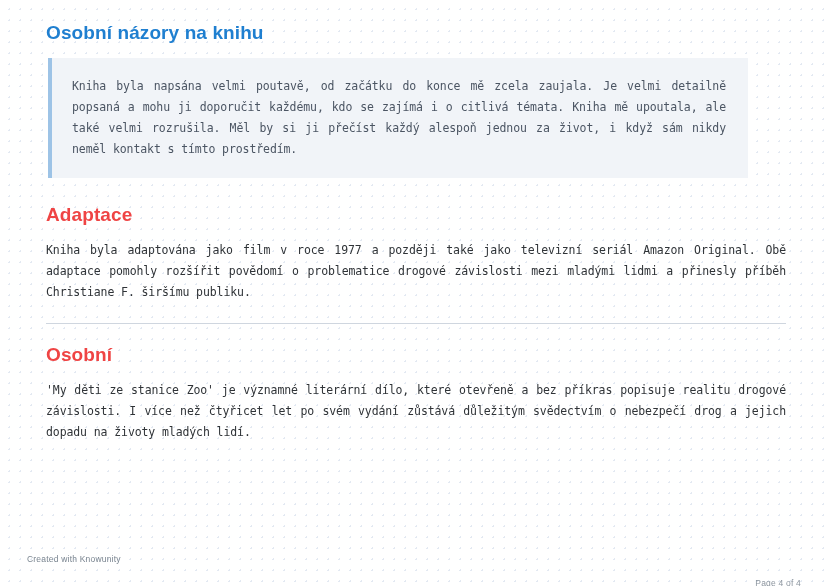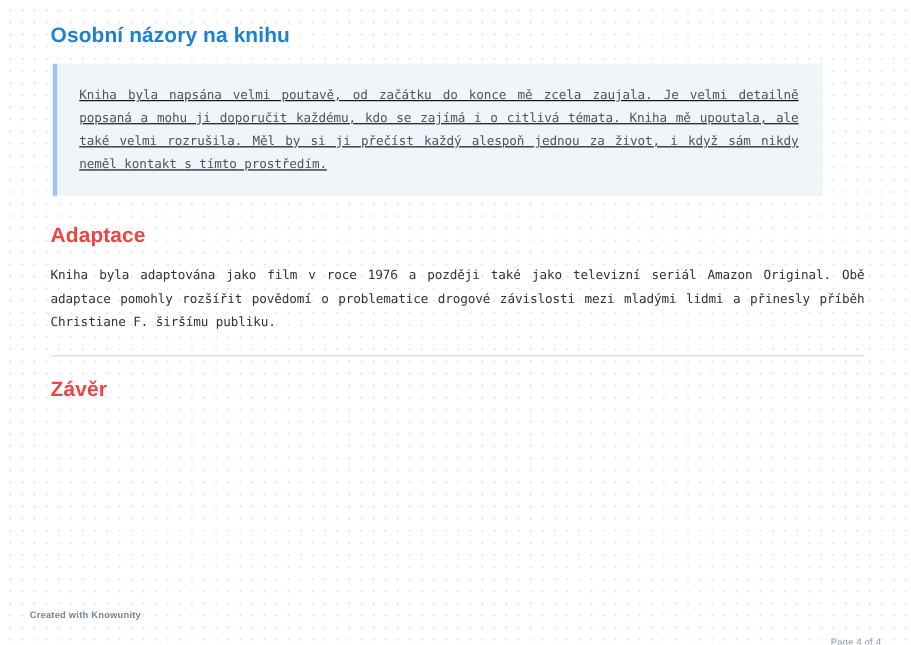--- a/index.html
+++ b/index.html
@@ -63,21 +63,20 @@
     letter-spacing: 0.1px;
   }
 
   .quote-block {
     background: #f1f4f8;
     border-left: 4px solid #9dc3e6;
     padding: 18px 22px 18px 20px;
     margin: 0 0 26px 2px;
     width: 700px;
     box-sizing: border-box;
-    text-decoration: underline;
   }
 
   .quote-text {
     font-family: "DejaVu Sans Mono", monospace;
     font-size: 11.5px;
     line-height: 21px;
     color: #4b5563;
     margin: 0;
     text-align: justify;
     letter-spacing: -0.1px;
@@ -108,21 +107,21 @@
     width: 828px;
     height: 40px;
   }
 
   .footer-left {
     position: absolute;
     left: 27px;
     top: 8px;
     font-family: "Liberation Sans", sans-serif;
     font-size: 8.5px;
-    font-weight: bold;
+    font-weight: normal;
     color: #7a8590;
     letter-spacing: 0.2px;
   }
 
   .footer-right {
     position: absolute;
     right: 27px;
     top: 32px;
     font-family: "Liberation Sans", sans-serif;
     font-size: 8.5px;
@@ -140,26 +139,27 @@
   <div class="content">
 
     <h1 class="section-title">Osobní názory na knihu</h1>
 
     <div class="quote-block">
       <p class="quote-text">Kniha byla napsána velmi poutavě, od začátku do konce mě zcela zaujala. Je velmi detailně popsaná a mohu ji doporučit každému, kdo se zajímá i o citlivá témata. Kniha mě upoutala, ale také velmi rozrušila. Měl by si ji přečíst každý alespoň jednou za život, i když sám nikdy neměl kontakt s tímto prostředím.</p>
     </div>
 
     <h2 class="section-title">Adaptace</h2>
 
-    <p class="body-text">Kniha byla adaptována jako film v roce 1976 a později také jako televizní seriál Amazon Original. Obě adaptace pomohly rozšířit povědomí o problematice drogové závislosti mezi mladými lidmi a přinesly příběh Christiane F. širšímu publiku.</p>
+    <p class="body-text">Kniha byla adaptována jako film v roce 1977 a později také jako televizní seriál Amazon Original. Obě adaptace pomohly rozšířit povědomí o problematice drogové závislosti mezi mladými lidmi a přinesly příběh Christiane F. širšímu publiku.</p>
 
     <hr class="divider">
 
-    <h2 class="section-title">Závěr</h2>
+    <h2 class="section-title">Osobní</h2>
 
+    <p class="body-text">'My děti ze stanice Zoo' je významné literární dílo, které otevřeně a bez příkras popisuje realitu drogové závislosti. I více než čtyřicet let po svém vydání zůstává důležitým svědectvím o nebezpečí drog a jejich dopadu na životy mladých lidí.</p>
 
   </div>
 
   <div class="footer">
     <div class="footer-left">Created with Knowunity</div>
     <div class="footer-right">Page 4 of 4</div>
   </div>
 
 </div>
 

